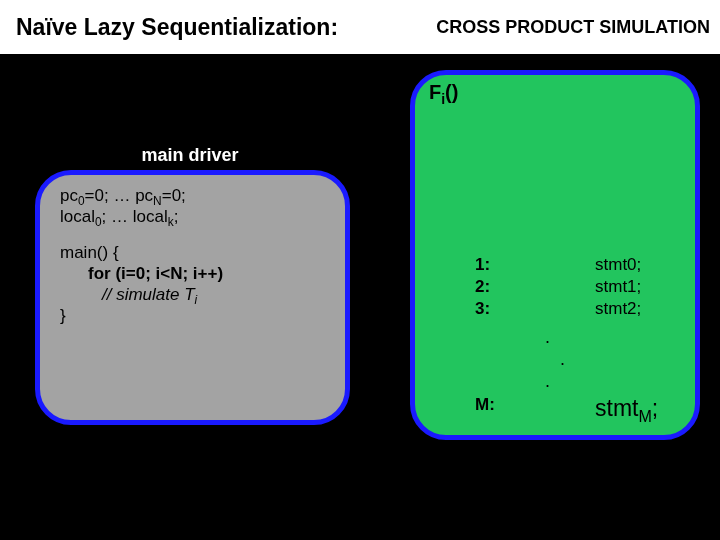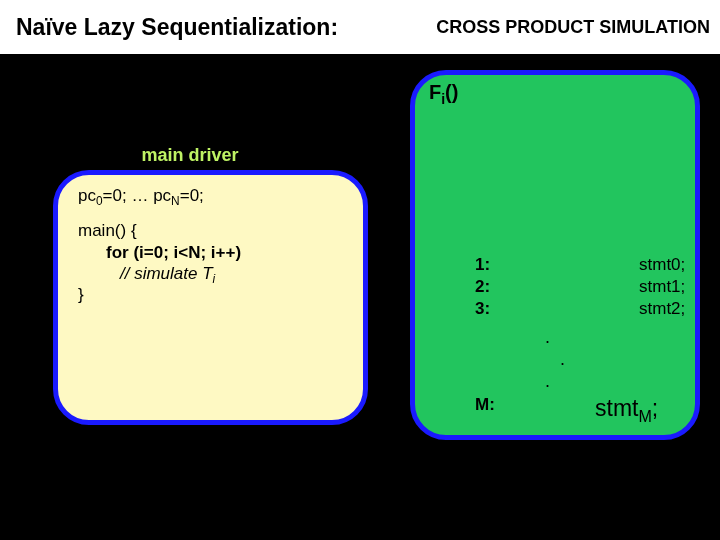--- a/index.html
+++ b/index.html
@@ -40,29 +40,29 @@
 
   
   .driver-label {
     position: absolute;
     left: 90px;
     top: 145px;
     width: 200px;
     text-align: center;
     font-weight: bold;
     font-size: 18px;
-    color: #bef264;
+    color: #ffffff;
   }
   .driver-box {
     position: absolute;
-    left: 53px;
+    left: 35px;
     top: 170px;
     width: 315px;
     height: 255px;
-    background: #fef9c3;
+    background: #a3a3a3;
     border: 5px solid #1a1aff;
     border-radius: 36px;
     box-sizing: border-box;
   }
   .driver-content {
     position: absolute;
     left: 20px;
     top: 10px;
     right: 20px;
     font-family: Arial, sans-serif;
@@ -107,21 +107,21 @@
     font-size: 17px;
     font-weight: bold;
   }
   .fi-col-left .row { height: 22px; }
   .fi-col-right {
     position: absolute;
     left: 180px;
     top: 180px;
     font-size: 17px;
   }
-  .fi-col-right .row { height: 22px; margin-left: 44px; }
+  .fi-col-right .row { height: 22px; }
   .ell {
     position: absolute;
     font-size: 18px;
   }
   .m-label {
     position: absolute;
     left: 60px;
     top: 320px;
     font-size: 17px;
     font-weight: bold;
@@ -140,20 +140,21 @@
 
   <div class="title-bar">
     <span class="title-left">Naïve Lazy Sequentialization:</span>
     <span class="title-right">CROSS PRODUCT SIMULATION</span>
   </div>
 
   <div class="driver-label">main driver</div>
   <div class="driver-box">
     <div class="driver-content">
       <div>pc<sub>0</sub>=0;  … pc<sub>N</sub>=0;</div>
+      <div>local<sub>0</sub>; … local<sub>k</sub>;</div>
       <div style="height:14px"></div>
       <div>main() {</div>
       <div class="indent2"><b>for (i=0; i&lt;N; i++)</b></div>
       <div class="indent3 italic">// simulate T<sub>i</sub></div>
       <div>}</div>
     </div>
   </div>
 
   <div class="fi-box">
     <div class="fi-title">F<sub>i</sub>()</div>

